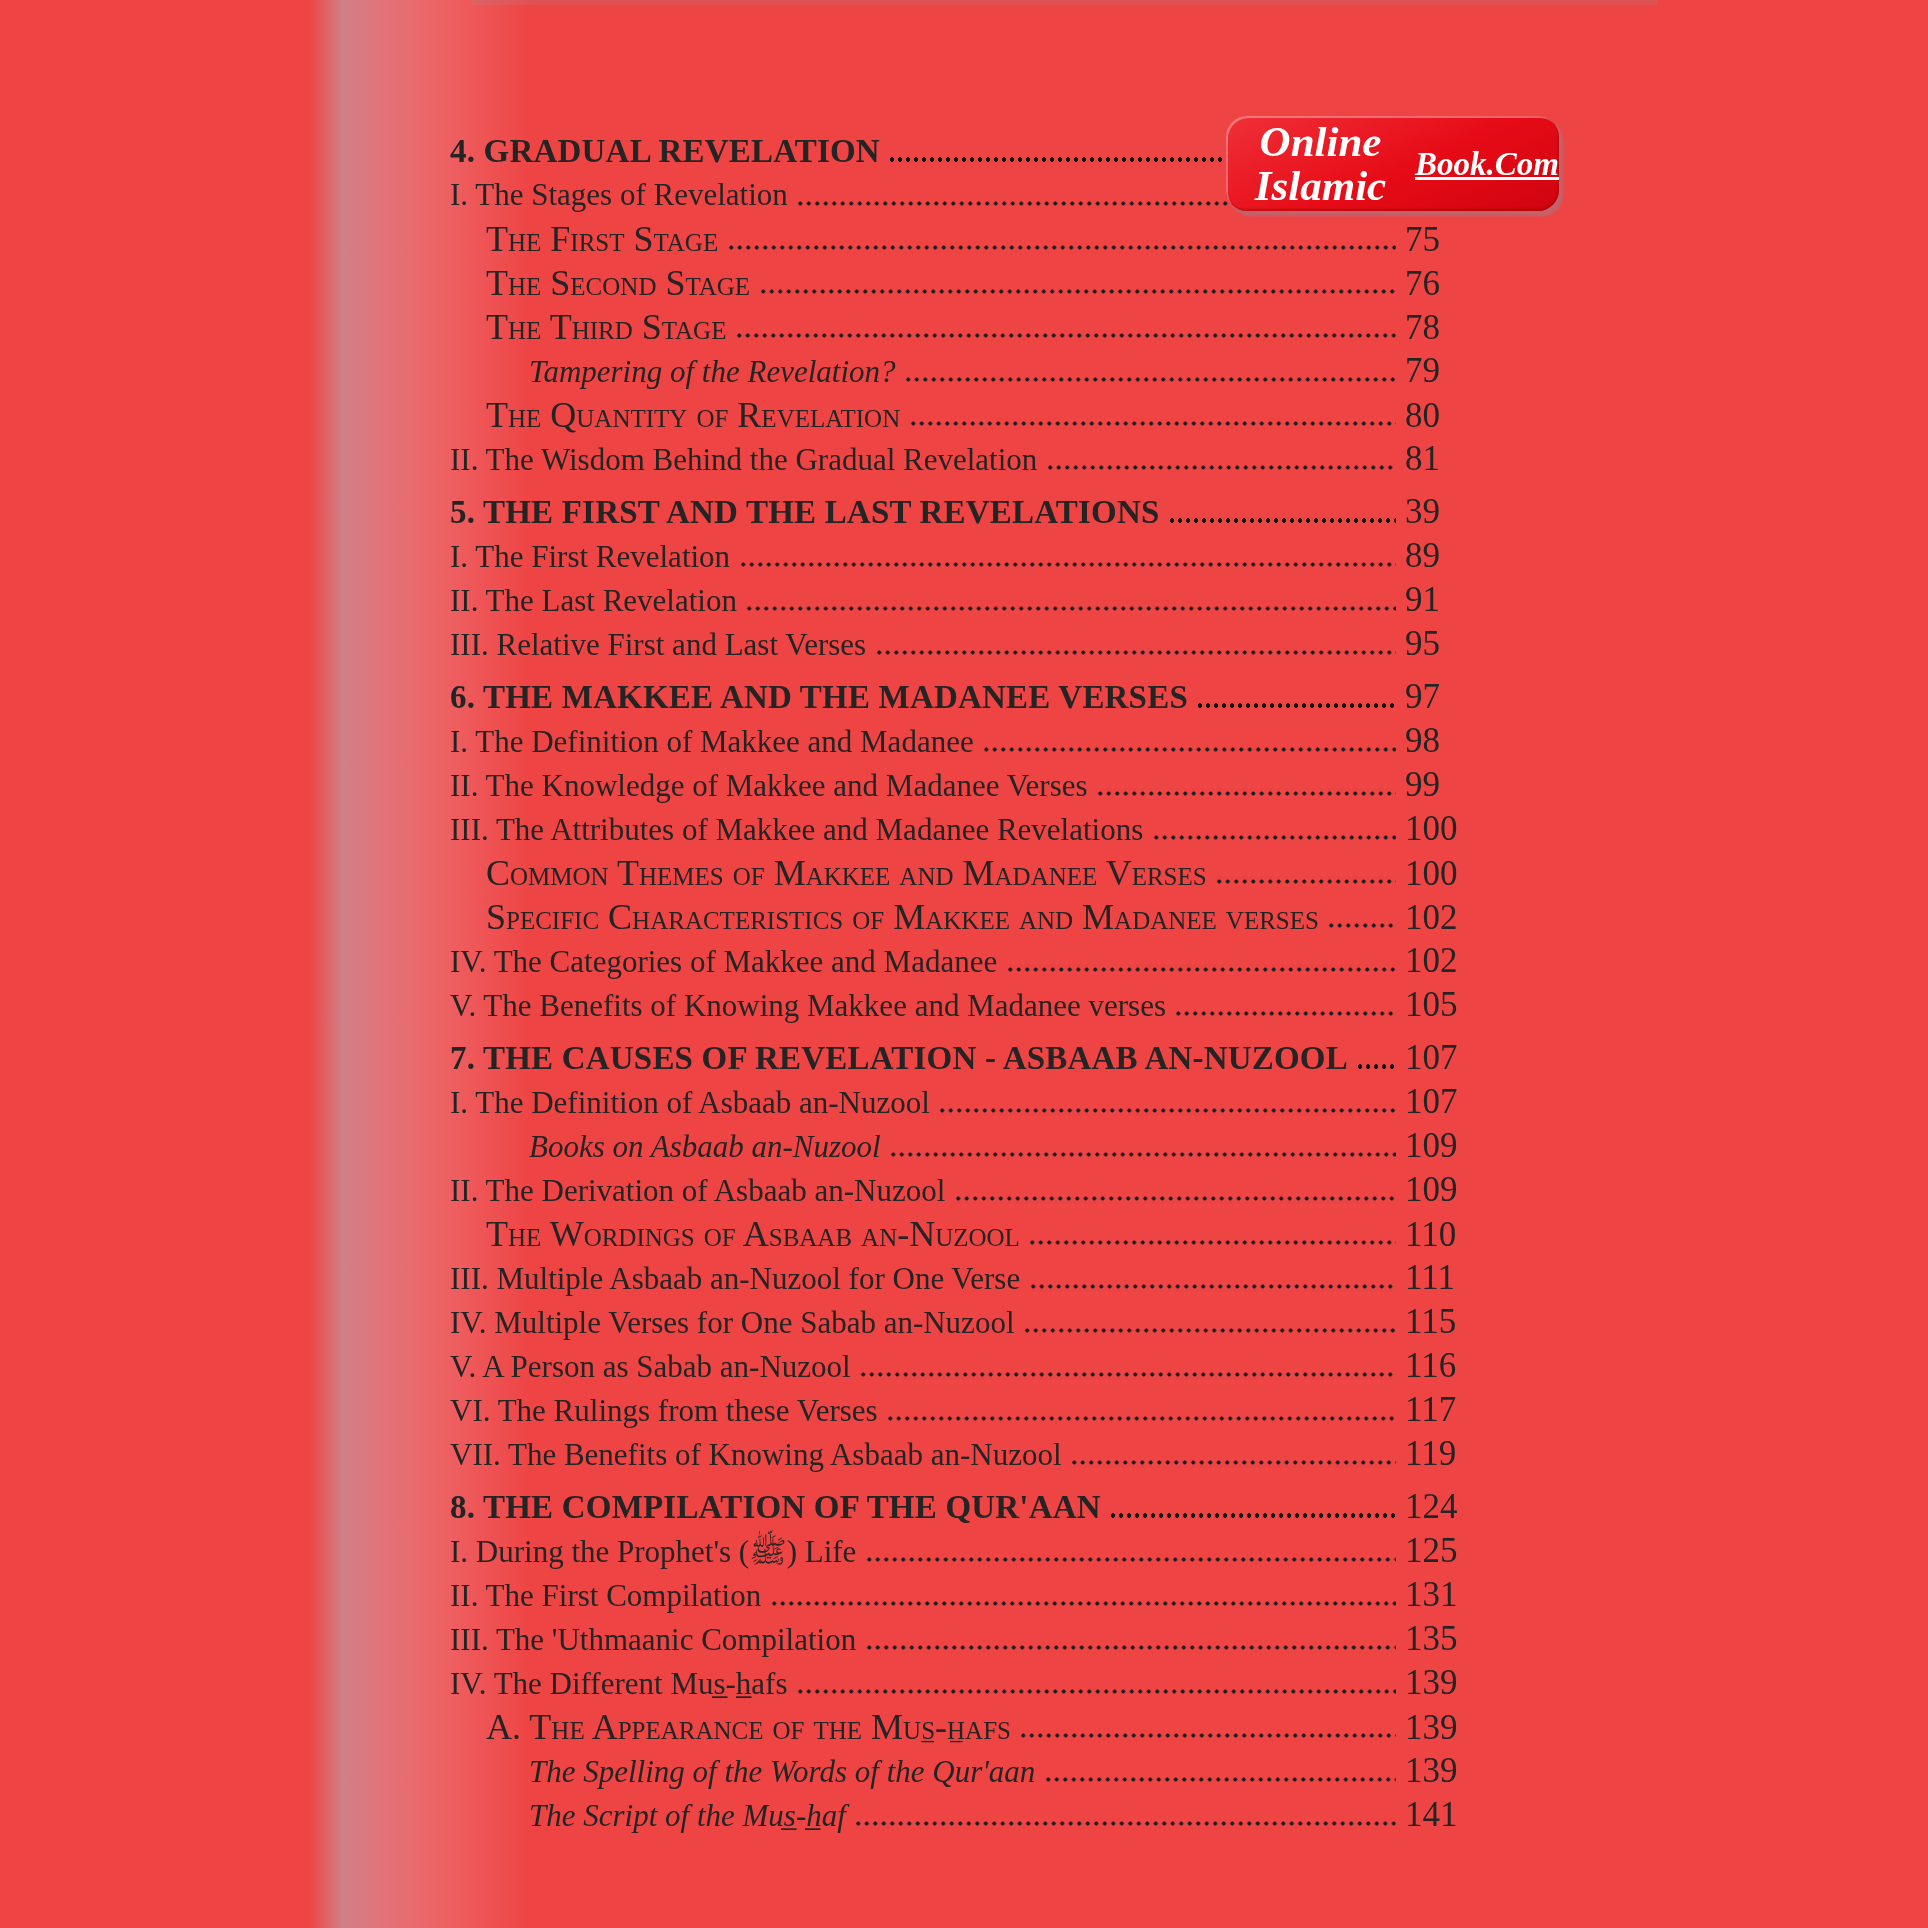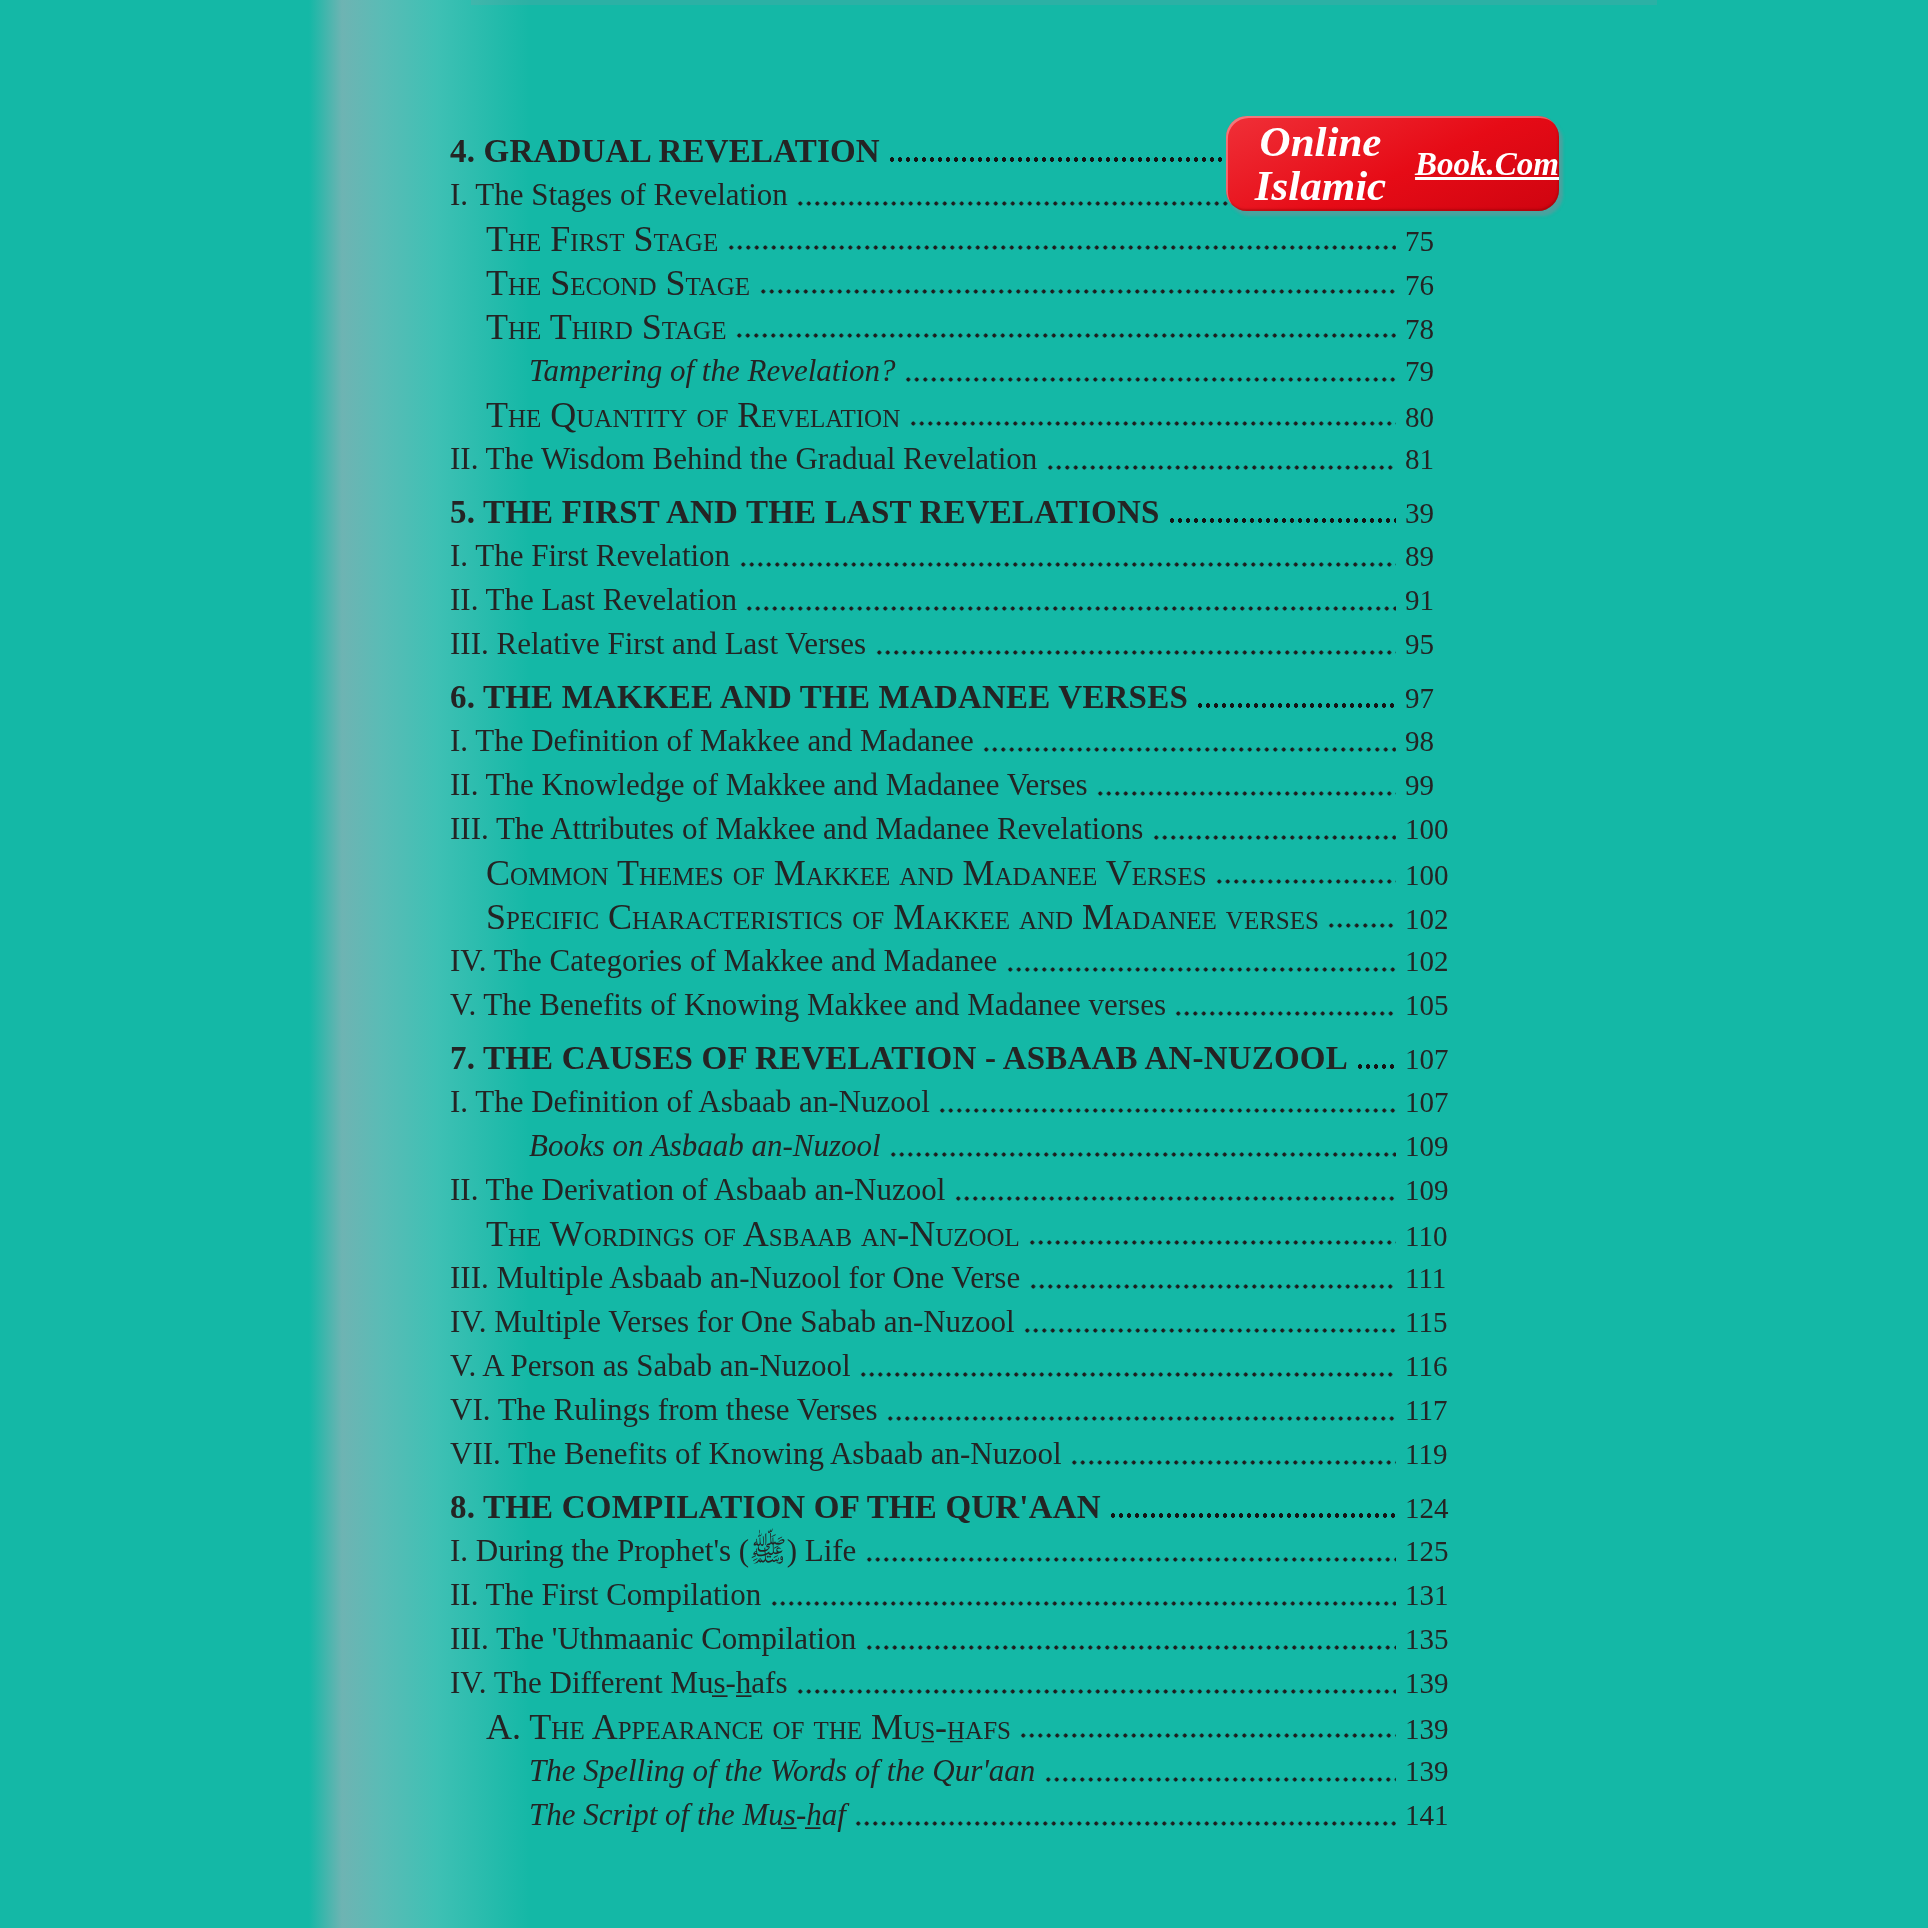--- a/index.html
+++ b/index.html
@@ -1,19 +1,19 @@
 <!DOCTYPE html>
 <html style="font-size:15px"><head>
 <meta charset="utf-8">
 <style>
   html,body{margin:0;padding:0;background:#ffffff;}
   .canvas{
     position:relative;
     width:1928px;height:1928px;
-    background:#14b8a6;
+    background:#ef4444;
     overflow:hidden;
     font-family:"Liberation Serif", serif;
     color:#242424;
   }
   
   .edge-shadow{
     position:absolute;left:309px;top:0;width:221px;height:1928px;
     background:linear-gradient(to right,
       rgba(255,255,255,0) 0%,
       rgba(184,176,189,0.55) 15%,
@@ -49,21 +49,21 @@
     align-self:flex-end;margin:0 9.4px 11.3px 8.5px;
     background-image:radial-gradient(circle, #1d1d1d 1.8px, rgba(0,0,0,0) 2.2px);
     background-size:8.5px 4.7px;background-repeat:repeat-x;background-position:left bottom;
   }
   .row.chapter .leader{
     background-image:radial-gradient(circle, #141414 2px, rgba(0,0,0,0) 2.4px);
     background-size:8px 4.7px;
   }
   .num{
     flex:0 0 auto;min-width:60px;
-    font-size:29px;line-height:44px;white-space:nowrap;
+    font-size:35px;line-height:44px;white-space:nowrap;
   }
   
   .badge{
     position:absolute;left:1226px;top:116px;width:333px;height:95px;
     border-radius:21px;
     background:linear-gradient(155deg,#f03038 0%,#e60b16 55%,#cf0410 100%);
     box-shadow:3.8px 4.7px 2.8px rgba(138,138,150,0.45),
                inset 1.9px 1.9px 0 rgba(255,255,255,0.35),
                inset -0.9px -1.9px 1.9px rgba(120,0,0,0.35);
     display:flex;flex-direction:row;justify-content:center;align-items:center;

